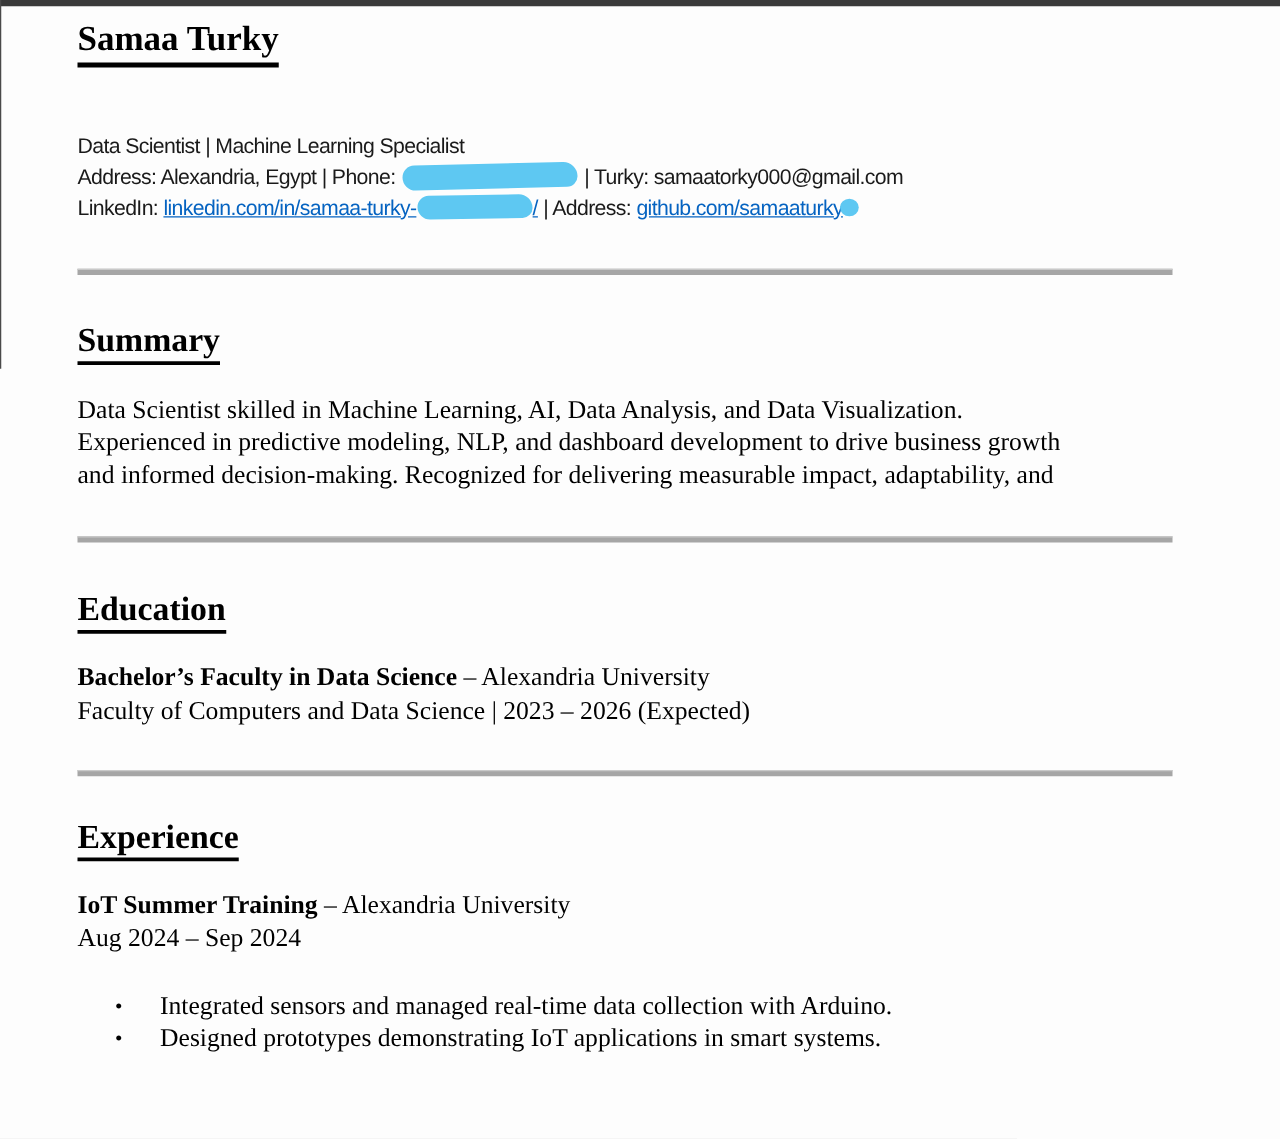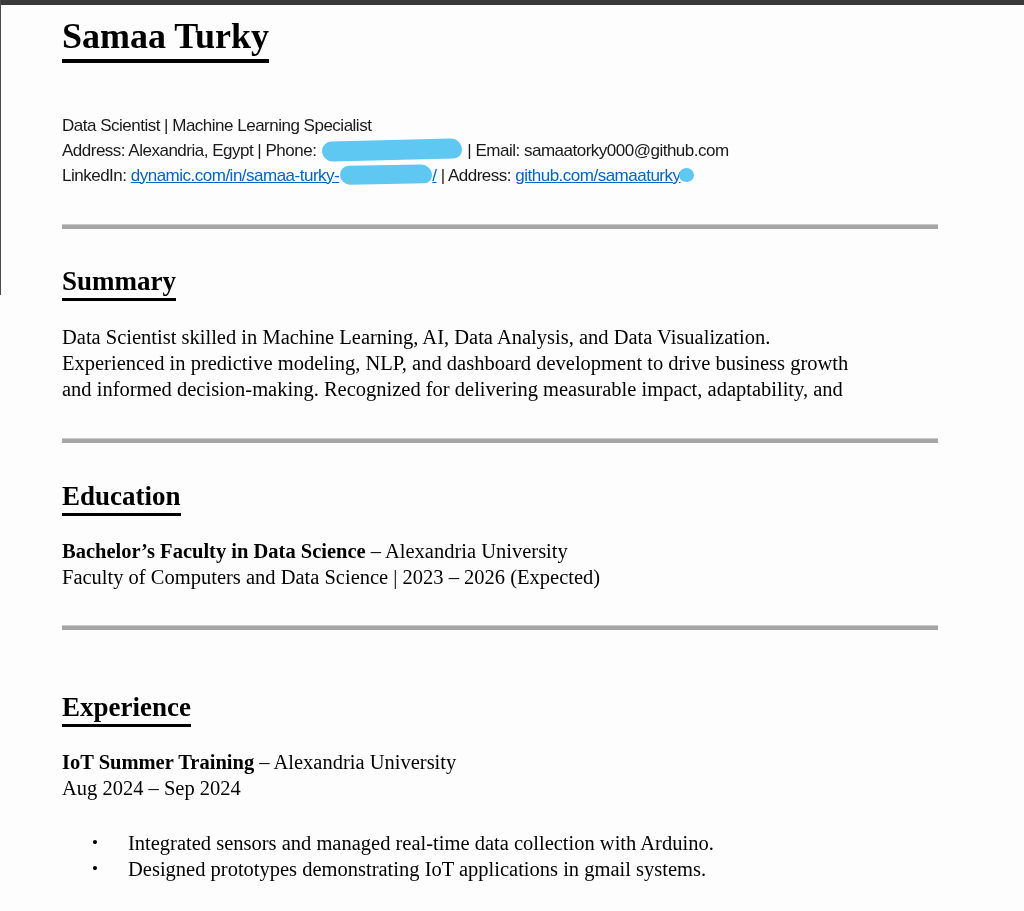--- a/index.html
+++ b/index.html
@@ -21,21 +21,21 @@
     width:1px; height:295px;
     background:#4a4a4a;
   }
   .content {
     position:absolute; left:62px; top:5px; width:876px;
   }
 
   
   .doc-title {
     margin-top:12px;
-    font-size:36px; font-weight:bold;
+    font-size:28px; font-weight:bold;
     line-height:1.1;
   }
   .doc-title .underlined {
     display:inline-block;
     border-bottom:4px solid #000;
     padding-bottom:2px;
   }
 
   .contact-block {
     margin-top:50px;
@@ -90,21 +90,21 @@
     font-size:27px; font-weight:bold;
     line-height:1.15;
   }
   .section-heading .underlined {
     display:inline-block;
     border-bottom:3px solid #000;
     padding-bottom:1px;
   }
   .h-summary   { margin-top:37px; }
   .h-education { margin-top:38px; }
-  .h-experience{ margin-top:62px; }
+  .h-experience{ margin-top:33px; }
 
   .body-text {
     font-size:20.5px;
     line-height:26.3px;
   }
   .para { margin-top:23px; }
   .entry { margin-top:22px; }
   .entry .bold { font-weight:bold; }
 
   
@@ -135,25 +135,25 @@
 
   <div class="content">
 
     <h1 class="doc-title"><span class="underlined">Samaa Turky</span></h1>
 
     <div class="contact-block">
       <div class="contact-line">
         <span>Data Scientist | Machine Learning Specialist</span>
       </div>
       <div class="contact-line">
-        <span>Address: Alexandria, Egypt | Phone:</span><span class="redaction phone"></span><span>| Email: samaatorky000@github.com</span>
+        <span>Address: Alexandria, Egypt | Phone:</span><span class="redaction phone"></span><span>| Turky: samaatorky000@gmail.com</span>
       </div>
       <div class="contact-line">
         <span>LinkedIn:</span>
-        <a class="link"><span>dynamic.com/in/samaa-turky-</span><span class="redaction linkedin"></span><span>/</span></a>
+        <a class="link"><span>linkedin.com/in/samaa-turky-</span><span class="redaction linkedin"></span><span>/</span></a>
         <span>|</span>
         <span>Address:</span>
         <a class="link"><span>github.com/samaaturky</span></a><span class="redaction github-dot"></span>
       </div>
     </div>
 
     <div class="divider d1"></div>
 
     <h2 class="section-heading h-summary"><span class="underlined">Summary</span></h2>
     <div class="body-text para">
@@ -178,18 +178,18 @@
       <div>Aug 2024 – Sep 2024</div>
     </div>
 
     <ul class="bullets">
       <li>
         <span class="bullet">•</span>
         <span class="li-text">Integrated sensors and managed real-time data collection with Arduino.</span>
       </li>
       <li>
         <span class="bullet">•</span>
-        <span class="li-text">Designed prototypes demonstrating IoT applications in gmail systems.</span>
+        <span class="li-text">Designed prototypes demonstrating IoT applications in smart systems.</span>
       </li>
     </ul>
 
   </div>
 </div>
 
 </body></html>

